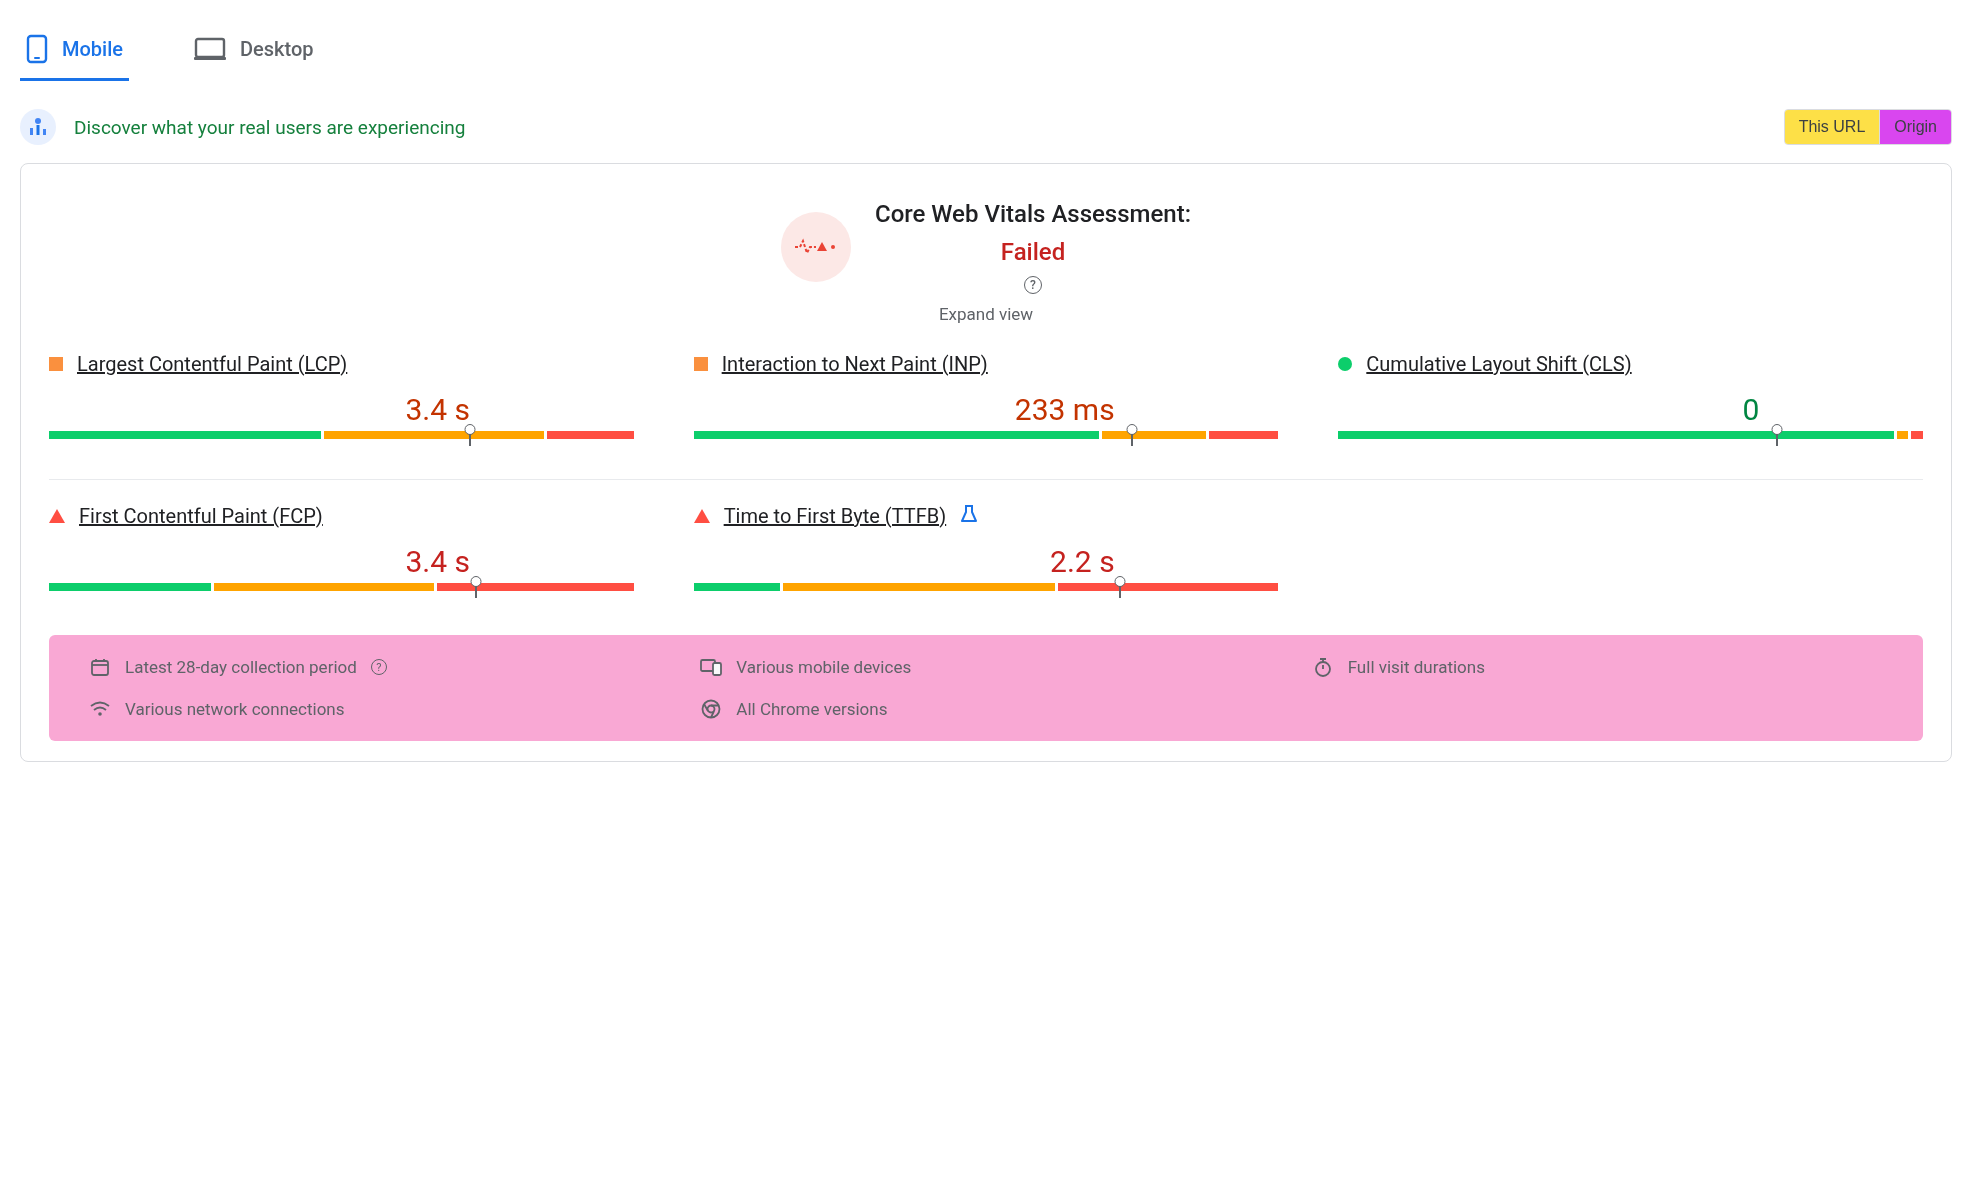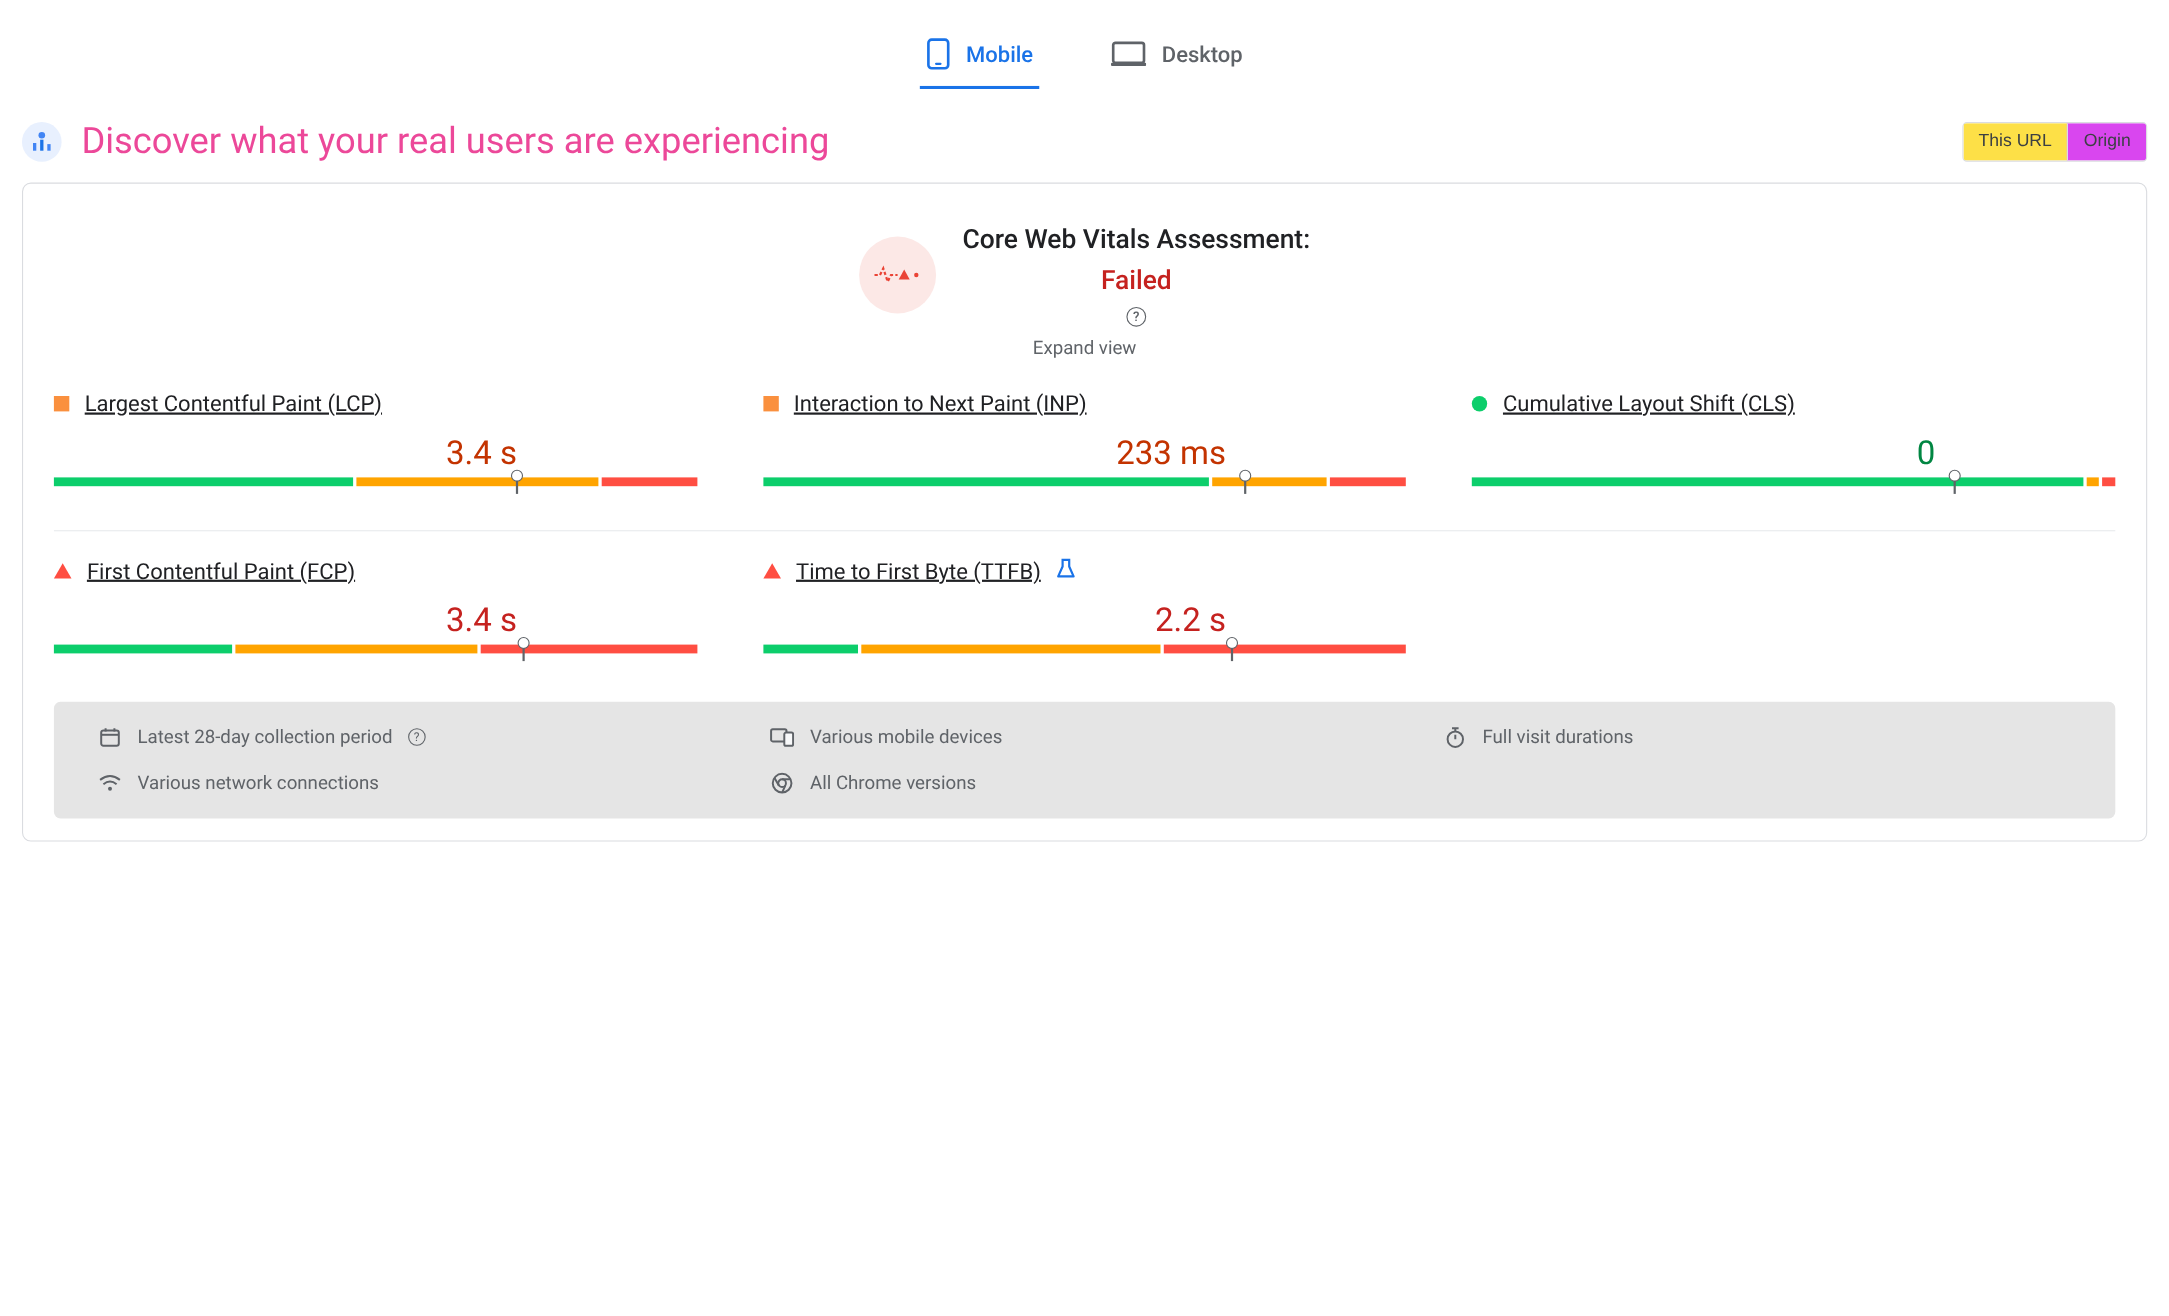--- a/index.html
+++ b/index.html
@@ -6,21 +6,20 @@
     body {
       font-family: Roboto, Arial, sans-serif;
       background: #fff;
       color: #202124;
       padding: 0 20px 20px;
     }
 
     
     .tabs {
       display: flex;
-      justify-content: center;
       gap: 59px;
       padding: 20px 0 0;
     }
     .tab {
       display: flex;
       align-items: center;
       gap: 14px;
       padding: 14px 6px;
       cursor: pointer;
       font-size: 20px;
@@ -46,23 +45,23 @@
       display: flex;
       align-items: center;
       gap: 18px;
     }
     .logo-badge {
       width: 36px; height: 36px; border-radius: 50%;
       background: #e8f0fe;
       display:flex; align-items:center; justify-content:center;
     }
     .page-title {
-      font-size: 33px;
+      font-size: 19px;
       font-weight: 400;
-      color: #ec4899;
+      color: #15803d;
     }
     .scope-toggle {
       display: flex;
       border: 1px solid #dadce0;
       border-radius: 4px;
       overflow: hidden;
     }
     .scope-toggle button {
       background: #d946ef;
       border: none;
@@ -178,21 +177,21 @@
     .subhead {
       font-size: 14px;
       letter-spacing: 0.8px;
       color: #5f6368;
       margin-bottom: 28px;
     }
 
     
     .footer-panel {
       margin-top: 44px;
-      background: #e5e5e5;
+      background: #f9a8d4;
       border-radius: 6px;
       padding: 22px 40px;
       display: grid;
       grid-template-columns: repeat(3, 1fr);
       gap: 22px 40px;
       color: #5f6368;
       font-size: 17px;
     }
     .footer-item { display:flex; align-items:center; gap:14px; }
     .footer-item a { color:#5f6368; text-decoration: underline; }

